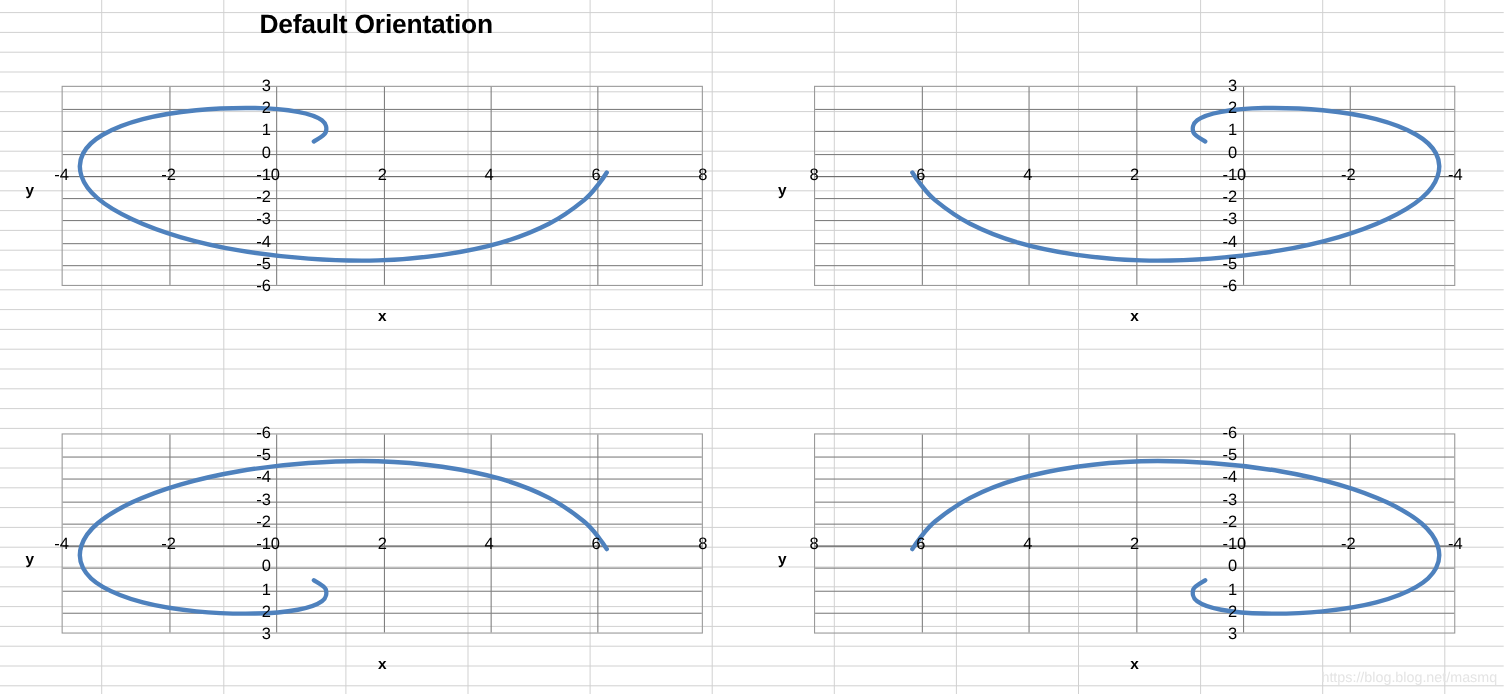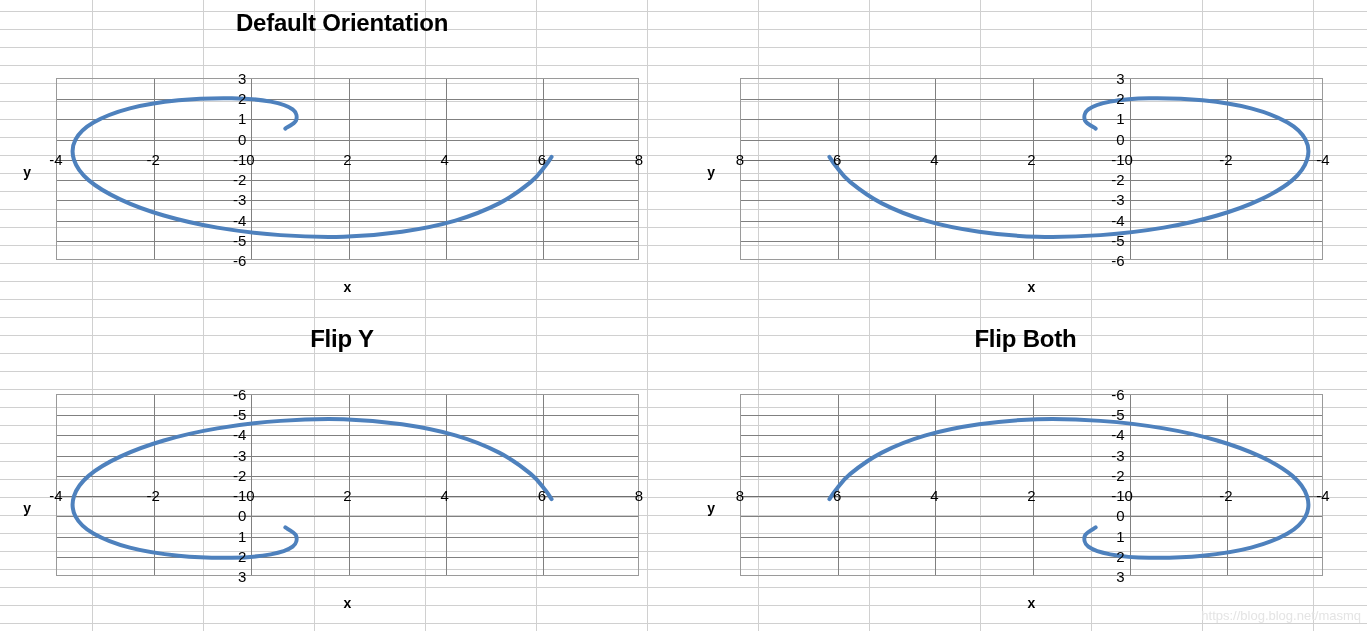--- a/index.html
+++ b/index.html
@@ -166,21 +166,20 @@
       <div class="tick ytick" style="left: 440.667px; top: 158.889px;">-1</div>
       <div class="tick ytick" style="left: 440.667px; top: 179.111px;">-2</div>
       <div class="tick ytick" style="left: 440.667px; top: 199.333px;">-3</div>
       <div class="tick ytick" style="left: 440.667px; top: 219.556px;">-4</div>
       <div class="tick ytick" style="left: 440.667px; top: 239.778px;">-5</div>
       <div class="tick ytick" style="left: 440.667px; top: 260px;">-6</div>
       <div class="axis-name y" style="left: 31px; top: 171.889px;">y</div>
       <div class="axis-name x" style="left: 347.5px; top: 287px;">x</div>
     </div>
     <div class="chart-panel">
-      <div class="chart-title">Flip Y</div>
       <div class="plot-frame" style="left: 56px; top: 78px; width: 583px; height: 182px;">
         <div class="plot-inner">
           <div class="hline" style="top: 20px;"></div>
           <div class="hline" style="top: 40px;"></div>
           <div class="hline" style="top: 61px;"></div>
           <div class="hline" style="top: 81px;"></div>
           <div class="hline" style="top: 101px;"></div>
           <div class="hline" style="top: 121px;"></div>
           <div class="hline" style="top: 142px;"></div>
           <div class="hline" style="top: 162px;"></div>
@@ -209,21 +208,20 @@
       <div class="tick ytick" style="left: 246.333px; top: 158.889px;">-2</div>
       <div class="tick ytick" style="left: 246.333px; top: 179.111px;">-1</div>
       <div class="tick ytick" style="left: 246.333px; top: 199.333px;">0</div>
       <div class="tick ytick" style="left: 246.333px; top: 219.556px;">1</div>
       <div class="tick ytick" style="left: 246.333px; top: 239.778px;">2</div>
       <div class="tick ytick" style="left: 246.333px; top: 260px;">3</div>
       <div class="axis-name y" style="left: 31px; top: 192.111px;">y</div>
       <div class="axis-name x" style="left: 347.5px; top: 287px;">x</div>
     </div>
     <div class="chart-panel">
-      <div class="chart-title">Flip Both</div>
       <div class="plot-frame" style="left: 56px; top: 78px; width: 583px; height: 182px;">
         <div class="plot-inner">
           <div class="hline" style="top: 20px;"></div>
           <div class="hline" style="top: 40px;"></div>
           <div class="hline" style="top: 61px;"></div>
           <div class="hline" style="top: 81px;"></div>
           <div class="hline" style="top: 101px;"></div>
           <div class="hline" style="top: 121px;"></div>
           <div class="hline" style="top: 142px;"></div>
           <div class="hline" style="top: 162px;"></div>

